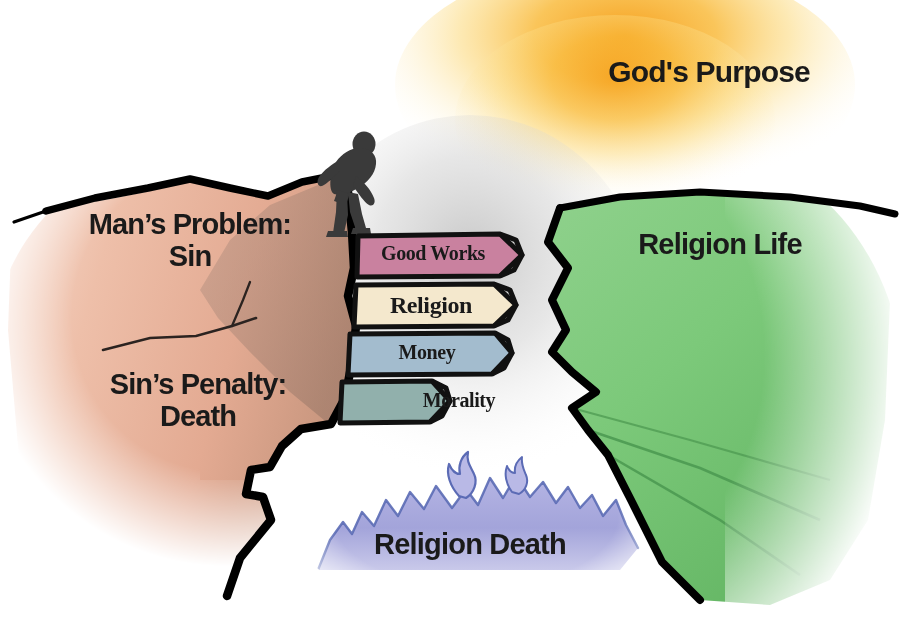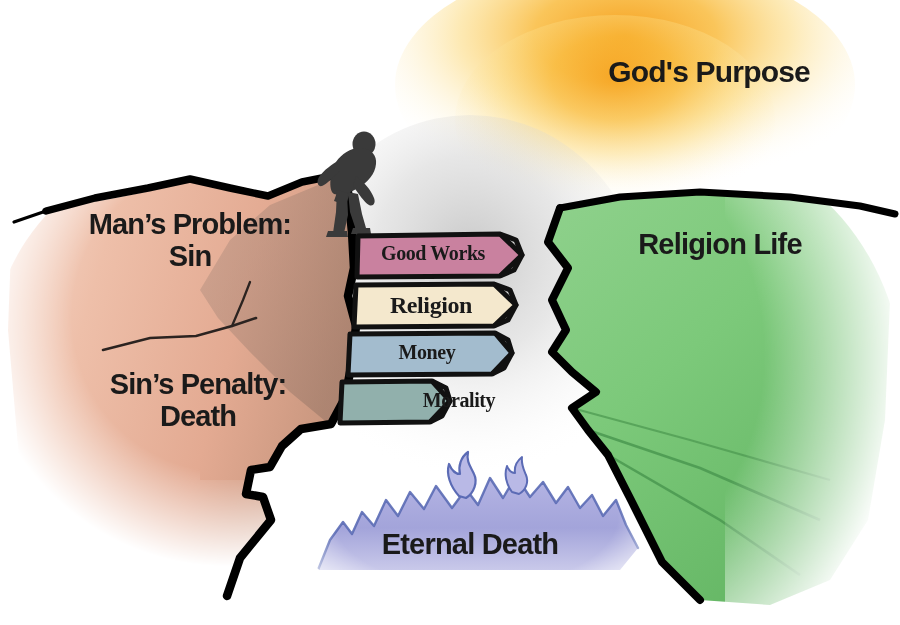--- a/index.html
+++ b/index.html
@@ -265,20 +265,20 @@
   <div class="lbl" id="gods-purpose">God's Purpose</div>
 
   <div class="lbl" id="mans-problem">Man’s Problem:
 Sin</div>
 
   <div class="lbl" id="sins-penalty">Sin’s Penalty:
 Death</div>
 
   <div class="lbl" id="eternal-life">Religion Life</div>
 
-  <div class="lbl" id="eternal-death">Eternal Death</div>
+  <div class="lbl" id="eternal-death">Religion Death</div>
 
   <div class="banner-label" id="bl0">Good Works</div>
   <div class="banner-label" id="bl1">Religion</div>
   <div class="banner-label" id="bl2">Money</div>
   <div class="banner-label" id="bl3">Morality</div>
 
 </div>
 
 </body></html>

